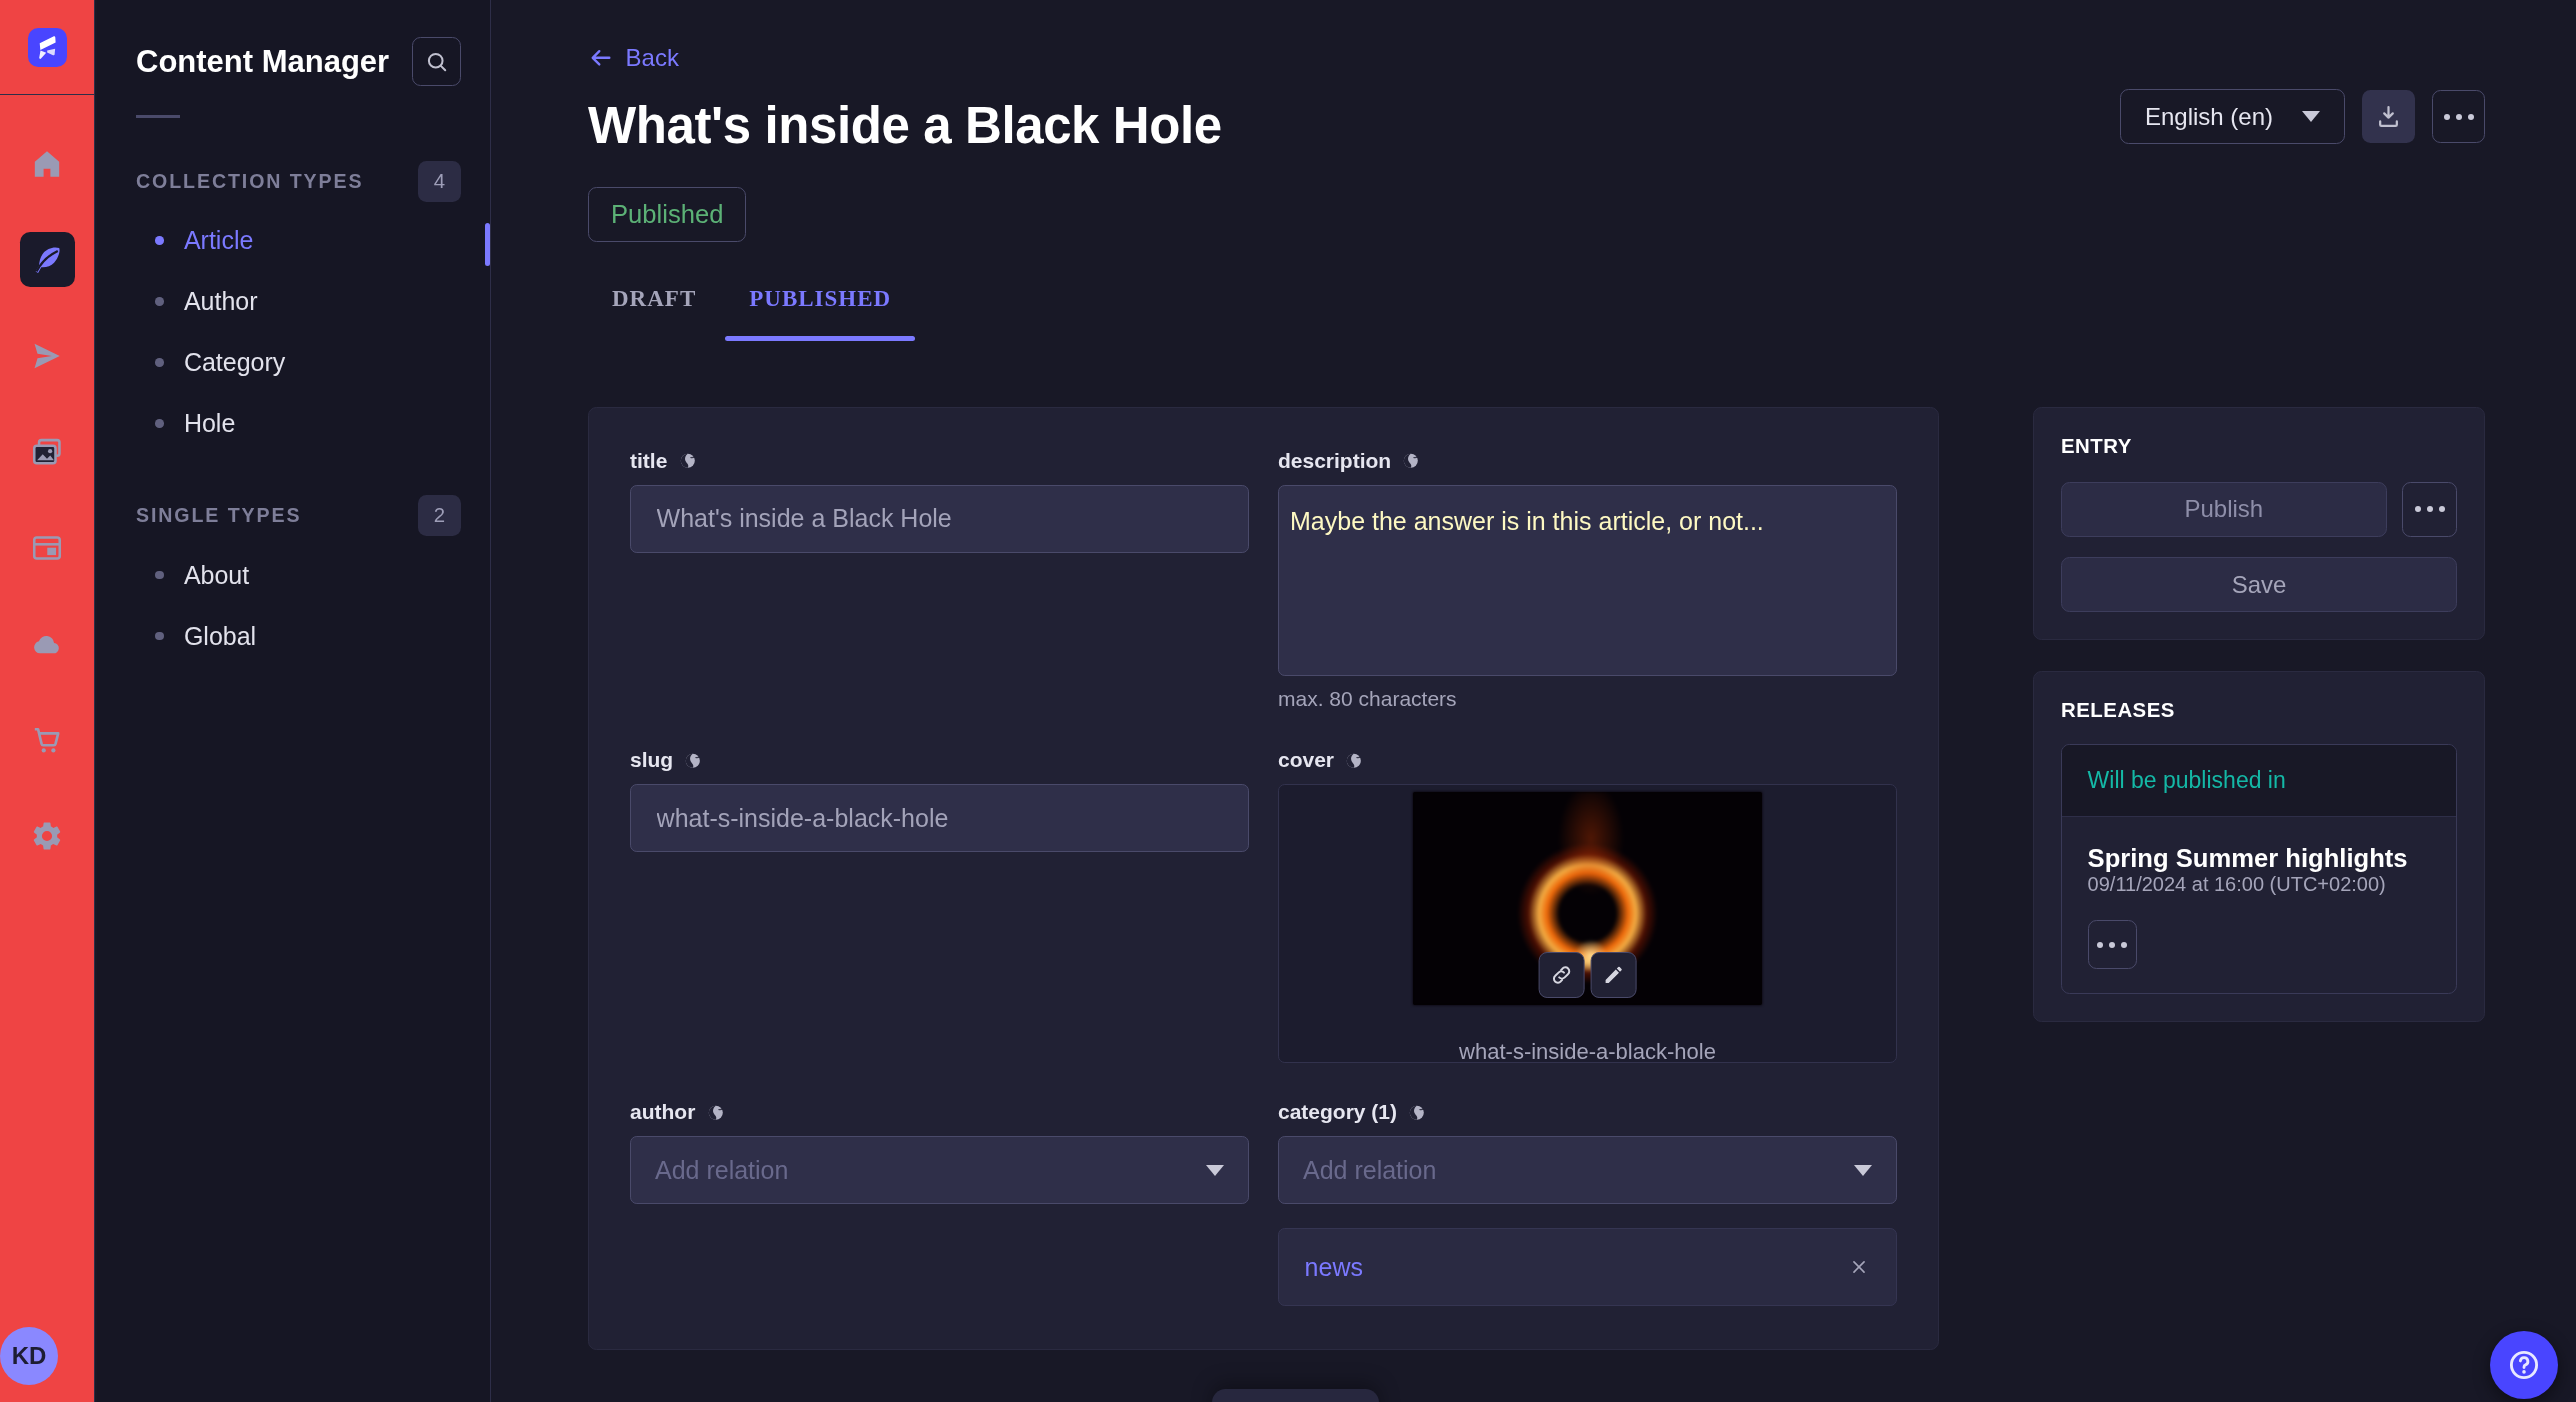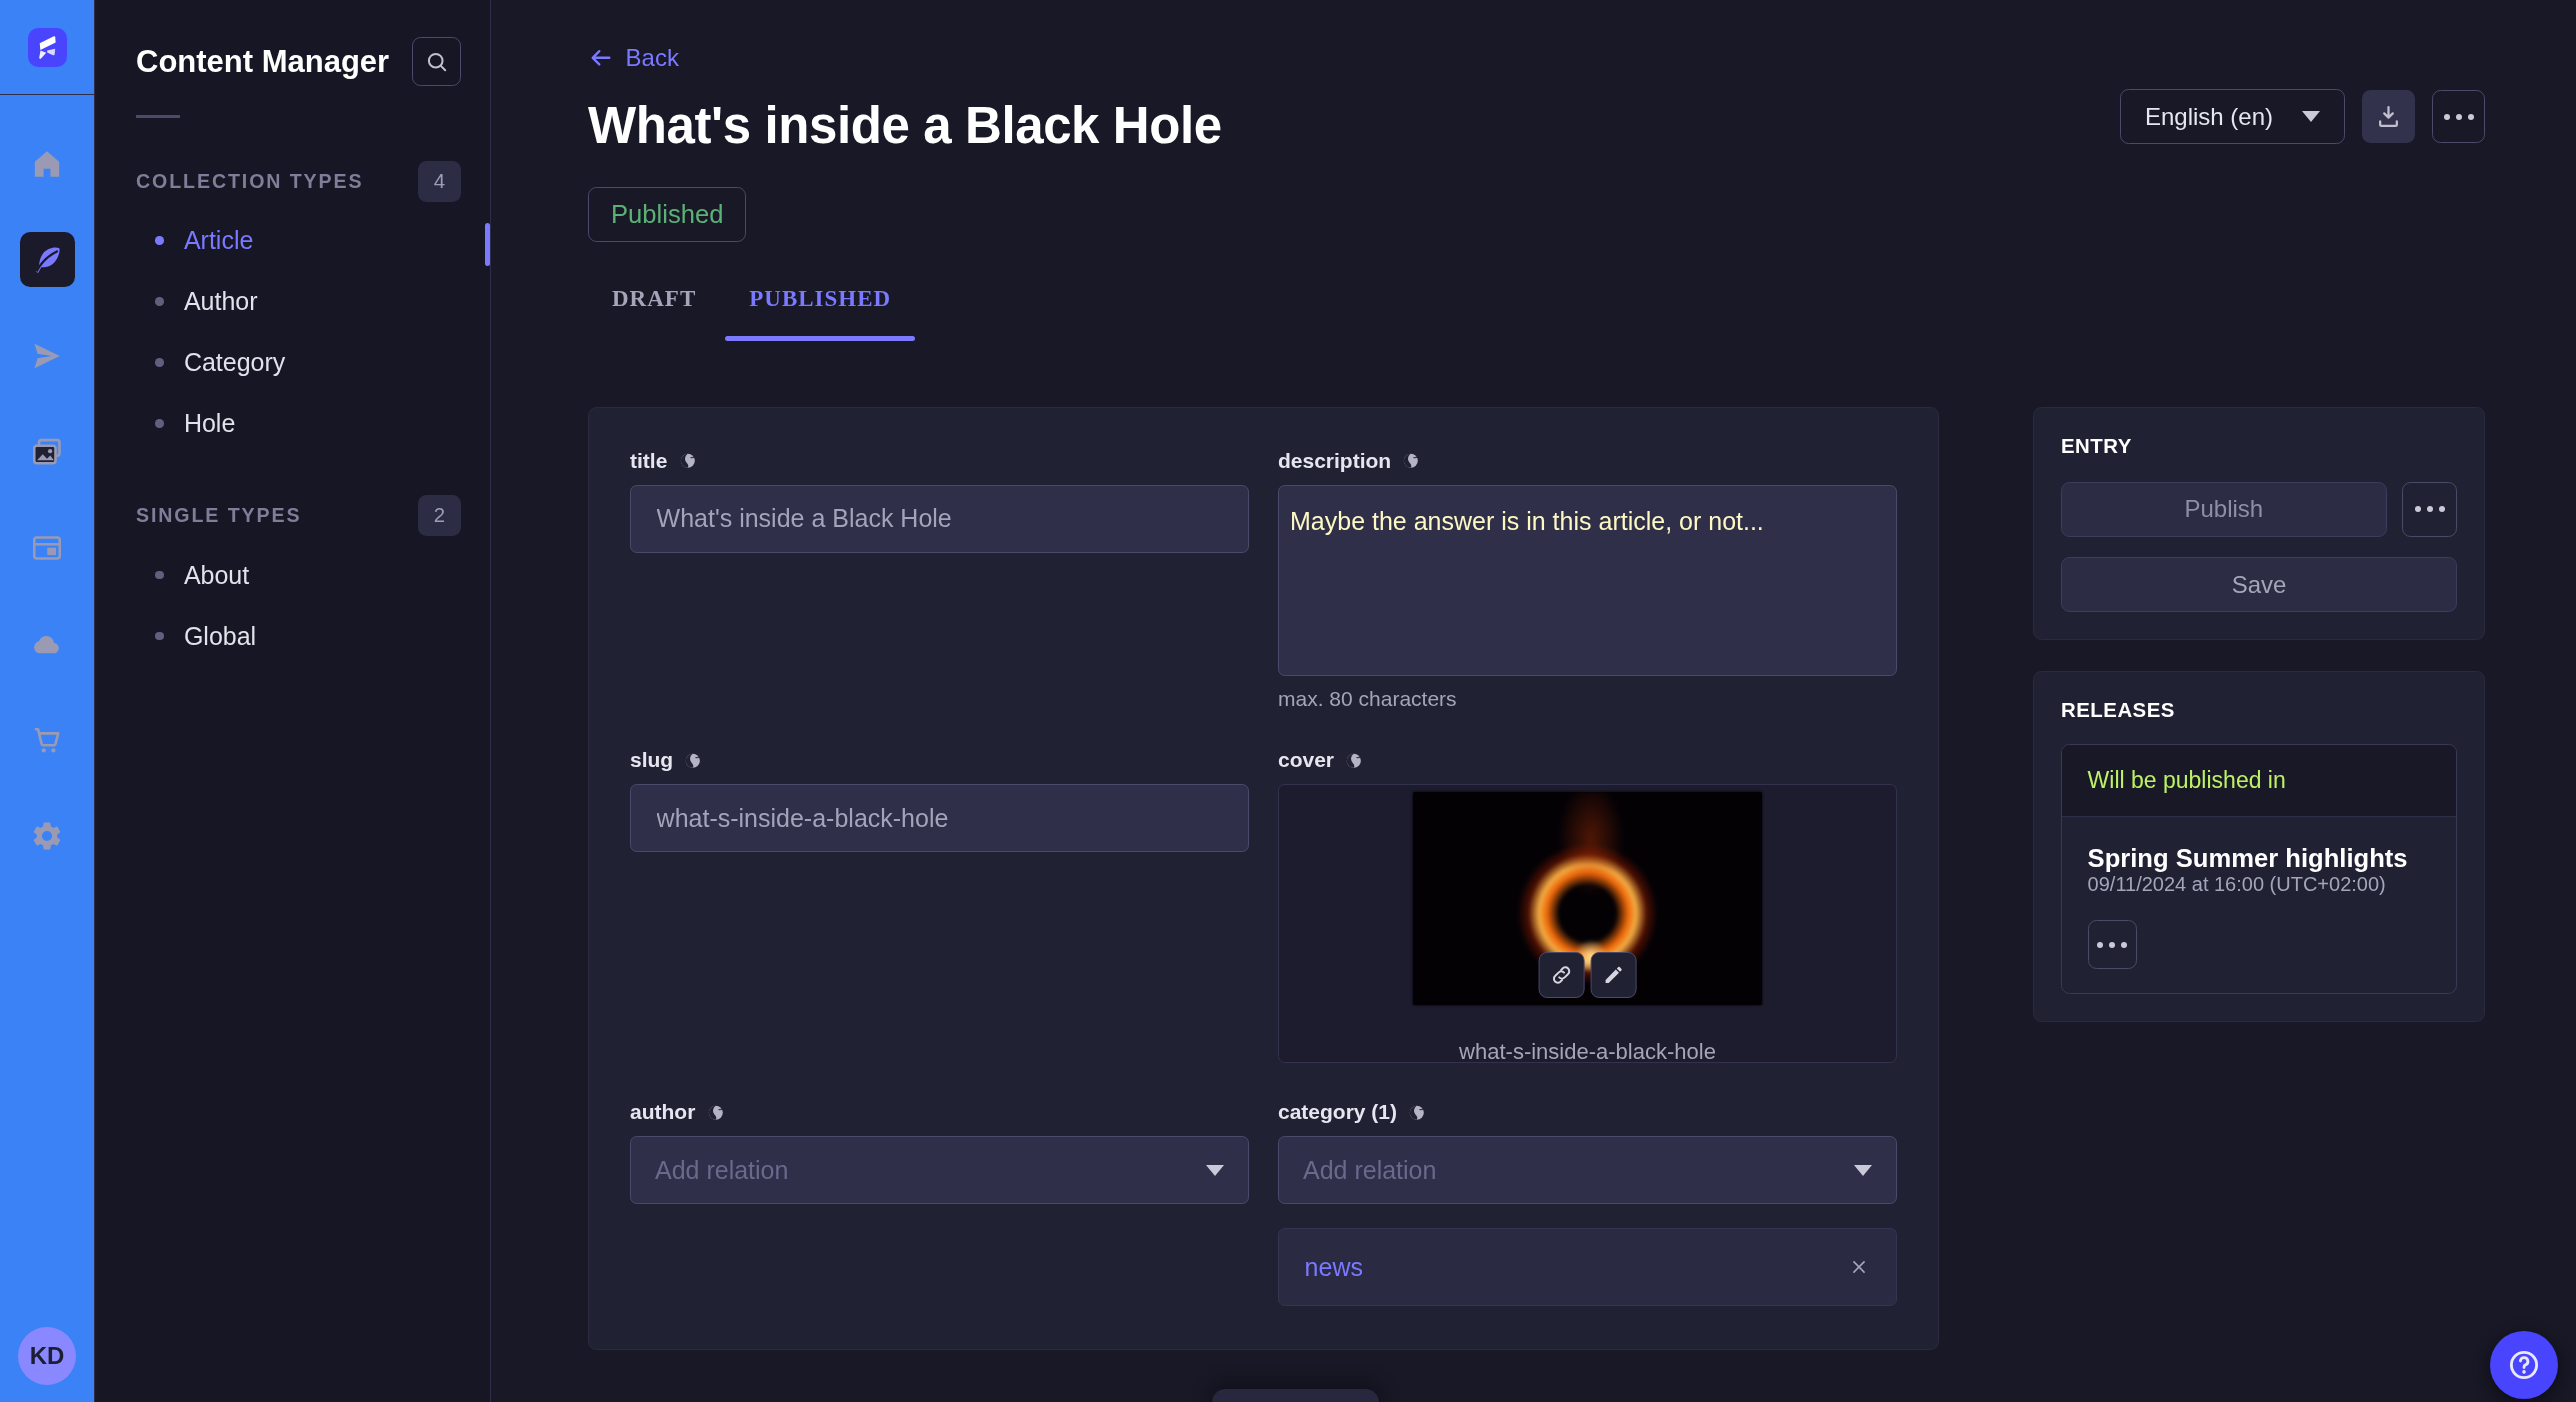--- a/index.html
+++ b/index.html
@@ -7,22 +7,22 @@
   body {
     font-family:"Liberation Sans", sans-serif;
     background:#181826; color:#ffffff;
     position:relative; overflow:hidden;
   }
   svg { display:block; }
 
   
   .rail {
     position:absolute; left:0; top:0; width:95px; height:1402px;
-    background:#3b82f6; border-right:1.7px solid #2e2e48;
-    display:flex; flex-direction:column; align-items:center;
+    background:#ef4444; border-right:1.7px solid #2e2e48;
+    display:flex; flex-direction:column; 
   }
   .rail-logo-wrap { width:95px; height:95px; display:flex; align-items:center; justify-content:center; border-bottom:1.7px solid #2e2e48; }
   .logo-box { width:39px; height:39px; border-radius:10.2px; background:#4945ff; display:flex; align-items:center; justify-content:center; cursor:pointer; }
   .rail-nav { display:flex; flex-direction:column; align-items:center; gap:41px; margin-top:41px; flex:1; }
   .rail-btn { width:55px; height:55px; border-radius:10.2px; display:flex; align-items:center; justify-content:center; color:#9a9ab4; cursor:pointer; }
   .rail-btn svg { width:34px; height:34px; }
   .rail-btn.active { background:#1a1a2b; color:#7b79ff; }
   .rail-avatar {
     width:58px; height:58px; border-radius:50%; background:#8a88ff; color:#1d1d33;
     font-size:24px; font-weight:700; display:flex; align-items:center; justify-content:center;
@@ -136,21 +136,21 @@
   .btn {
     height:55px; border-radius:8.5px; background:#2c2c45; border:1.7px solid #3d3d5c;
     font-size:24px; font-family:"Liberation Sans", sans-serif; cursor:pointer;
     display:flex; align-items:center; justify-content:center;
   }
   .btn-publish { flex:1; color:#8e8ea9; }
   .btn-more { width:55px; color:#c9c9d8; background:transparent; border:1.7px solid #4a4a6a; }
   .btn-save { width:100%; margin-top:20.4px; color:#a5a5ba; }
 
   .release-card { margin-top:22px; border:1.7px solid #3a3a58; border-radius:8.5px; overflow:hidden; }
-  .release-card-head { background:#181826; border-bottom:1.7px solid #2e2e48; padding:22px 25.6px; font-size:23px; color:#bef264; }
+  .release-card-head { background:#181826; border-bottom:1.7px solid #2e2e48; padding:22px 25.6px; font-size:23px; color:#14b8a6; }
   .release-card-body { padding:27px 25.6px 24px; }
   .release-title { font-size:25.6px; font-weight:600; color:#ffffff; }
   .release-date { font-size:20px; color:#a5a5ba; }
   .release-more { margin-top:24px; width:49px; height:49px; border:1.7px solid #4a4a6a; border-radius:8.5px; background:transparent; display:flex; align-items:center; justify-content:center; cursor:pointer; }
 
   .rw-label { font-size:22px; font-weight:600; color:#e6e6f0; margin:22px 0 12px; }
   .rw-select {
     height:61px; background:transparent; border:1.7px solid #4a4a6a; border-radius:6.8px;
     display:flex; align-items:center; padding:0 22px; cursor:pointer; gap:19px;
   }

